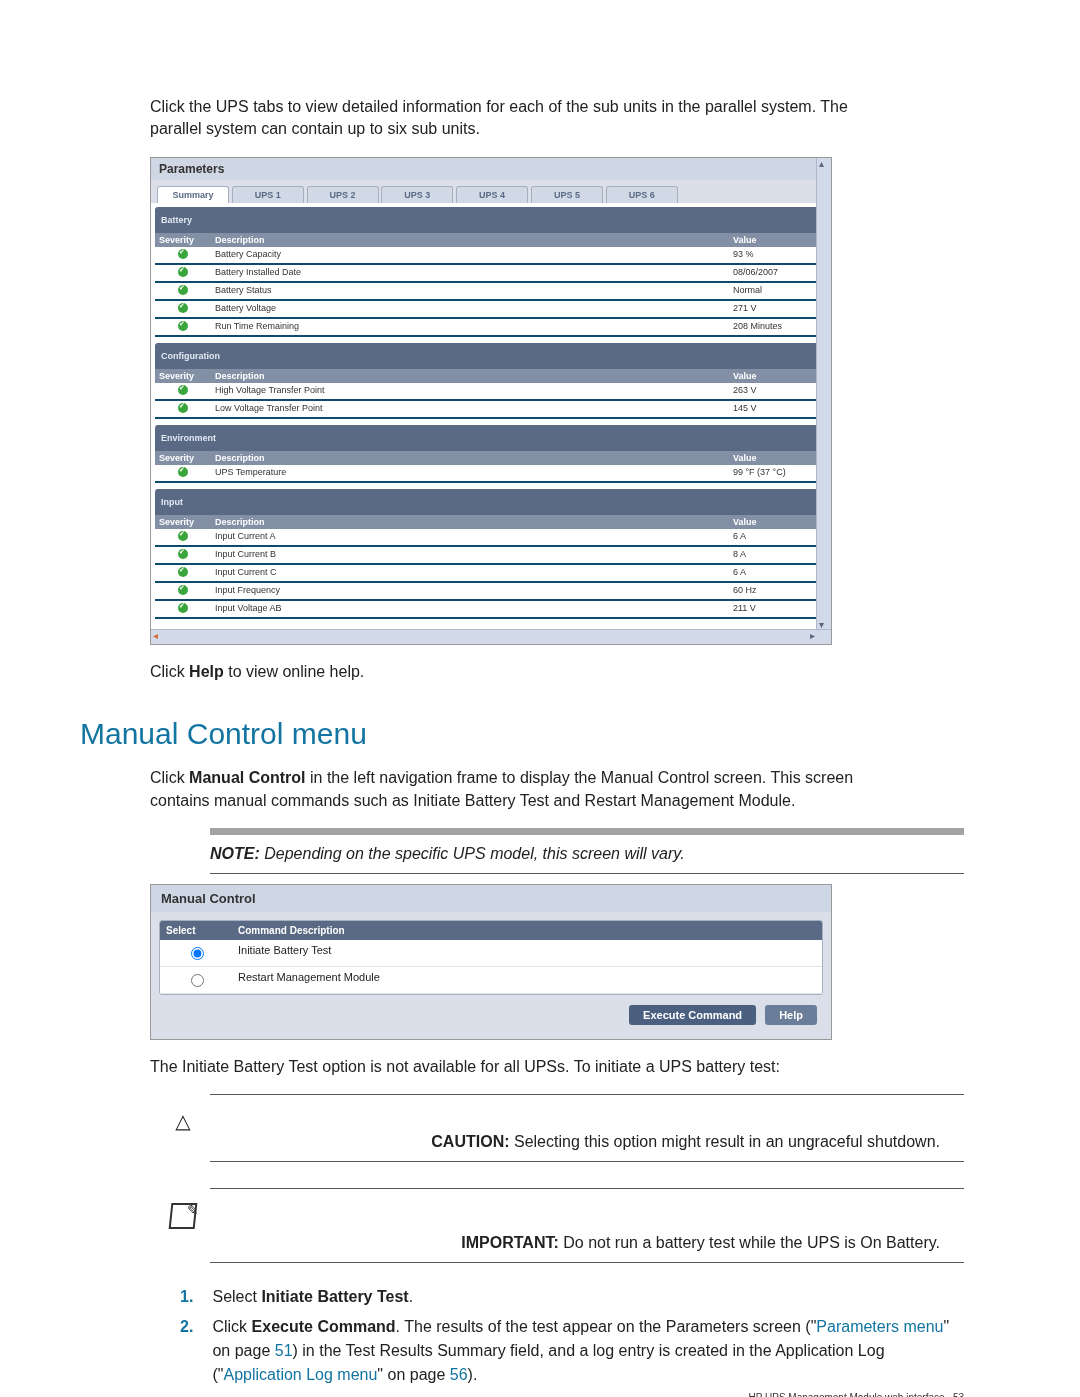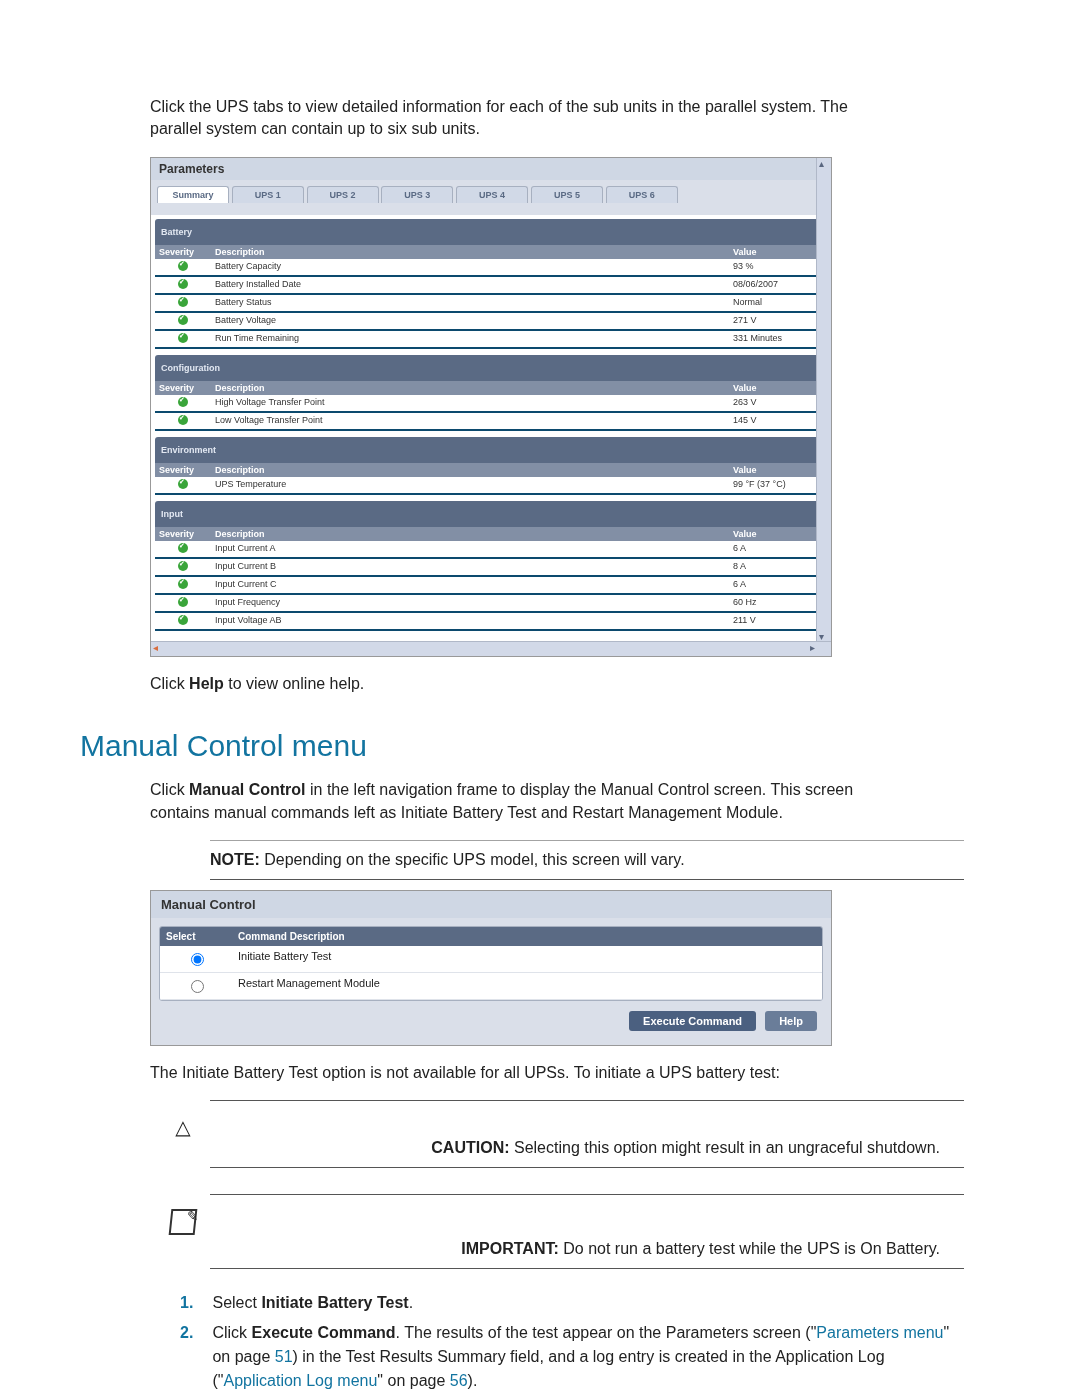--- a/index.html
+++ b/index.html
@@ -23,23 +23,24 @@
   }
   .section-heading {
     font-size: 30px;
     font-weight: 300;
     color: #1274a0;
     margin: 34px 0 10px 0;
     font-family: "Segoe UI Light", "Segoe UI", Arial, sans-serif;
   }
   .note-block {
     margin: 14px 0 10px 130px;
-    border-top: 1px solid #a3a3a3;
+    border-top: 7px solid #a3a3a3;
     border-bottom: 1px solid #555;
     padding: 10px 0;
+    font-style: italic;
   }
   .notice-row {
     margin: 14px 0 10px 90px;
   }
   .notice-sep {
     border-top: 1px solid #555;
     margin: 10px 0 10px 130px;
   }
   .notice-row .icon {
     display: inline-block;
@@ -70,21 +71,21 @@
     color: #333;
   }
   .param-header {
     background: #cfd7e4;
     font-weight: bold;
     padding: 4px 8px;
     color: #333;
     font-size: 12px;
   }
   .param-tabs {
-    padding: 6px 6px 12px 6px;
+    padding: 6px 6px 0 6px;
     background: #dadfe9;
   }
   .param-tab {
     display: inline-block;
     min-width: 50px;
     padding: 3px 10px;
     text-align: center;
     font-size: 9px;
     font-weight: bold;
     color: #5a6a84;
@@ -325,21 +326,21 @@
           <div class="c3">Normal</div>
         </div>
         <div class="param-row">
           <div class="c1"><span class="sev-ok"></span></div>
           <div class="c2">Battery Voltage</div>
           <div class="c3">271 V</div>
         </div>
         <div class="param-row">
           <div class="c1"><span class="sev-ok"></span></div>
           <div class="c2">Run Time Remaining</div>
-          <div class="c3">331 Minutes</div>
+          <div class="c3">208 Minutes</div>
         </div>
         <div style="height: 6px;"></div>
         <div class="param-group-title">Configuration</div>
         <div class="param-columns">
           <div class="c1">Severity</div>
           <div class="c2">Description</div>
           <div class="c3">Value</div>
         </div>
         <div class="param-row">
           <div class="c1"><span class="sev-ok"></span></div>
@@ -401,21 +402,21 @@
   </div>
 
   <p class="body-text">
     <span>Click </span><span class="bold">Help</span><span> to view online help.</span>
   </p>
 
   <h2 class="section-heading">Manual Control menu</h2>
 
   <p class="body-text">
     <span>Click </span><span class="bold">Manual Control</span><span> in the left navigation frame to display the Manual Control screen. This screen </span><br>
-    <span>contains manual commands left as Initiate Battery Test and Restart Management Module.</span>
+    <span>contains manual commands such as Initiate Battery Test and Restart Management Module.</span>
   </p>
 
   <div class="note-block">
     <span class="bold">NOTE:</span><span>  Depending on the specific UPS model, this screen will vary.</span>
   </div>
 
   <div class="manual-shot">
     <div class="manual-header">Manual Control</div>
     <div class="manual-body">
       <div class="manual-box">

